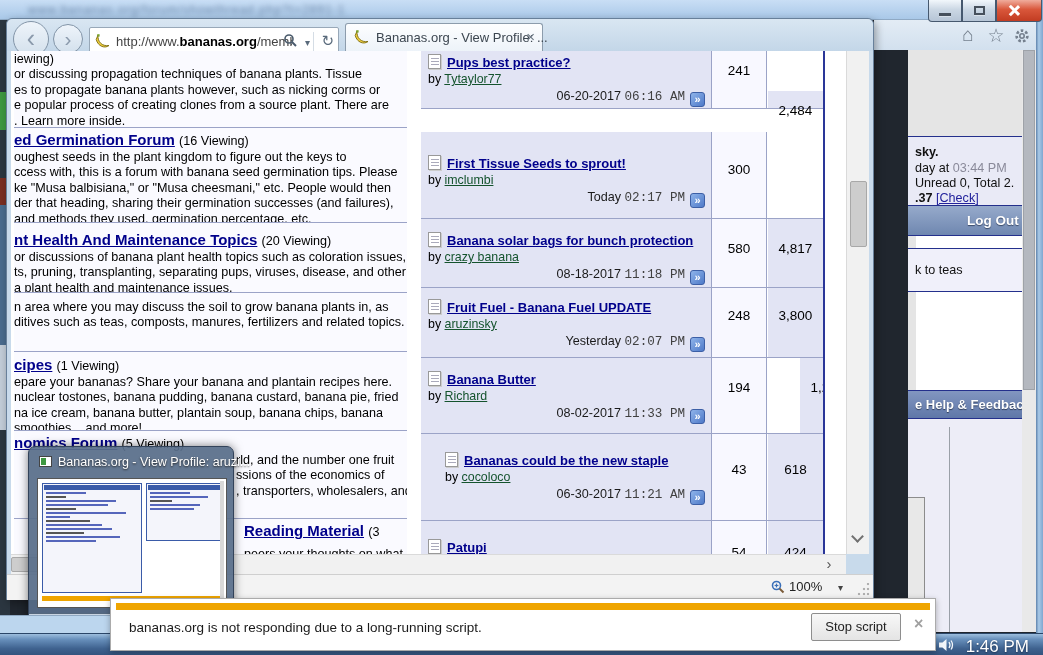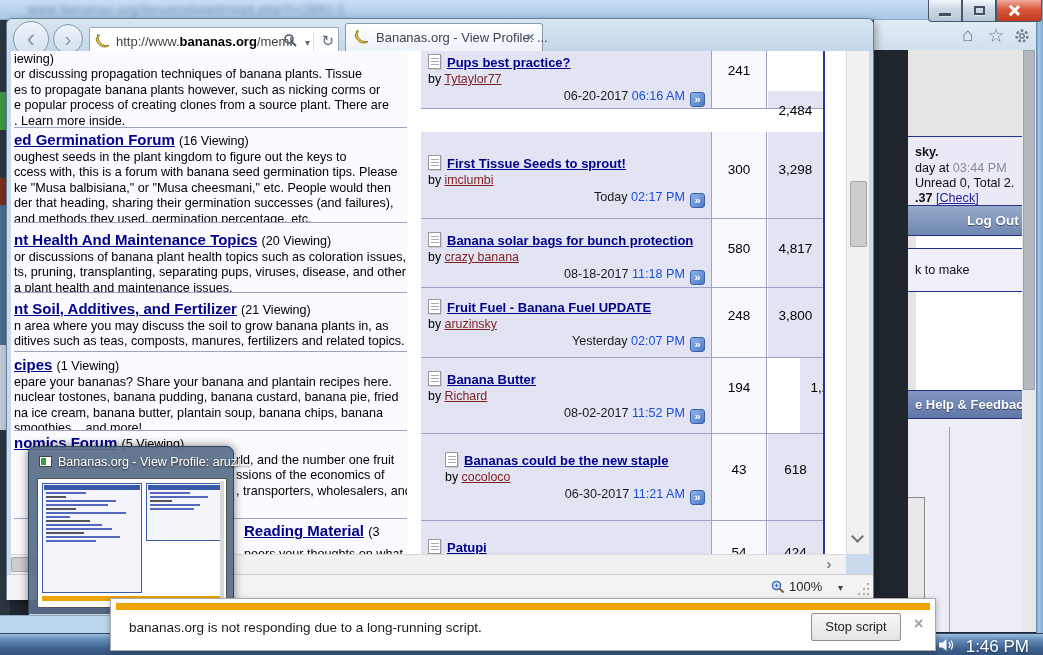--- a/index.html
+++ b/index.html
@@ -91,23 +91,23 @@
   
   .threadtable { position:absolute; left:410px; top:0; width:404px; height:503px; border-right:2px solid #2A3698; overflow:hidden; }
   .trow { position:absolute; left:0; width:402px; border-bottom:1px solid #9BA3C7; }
   .tc-thread { position:absolute; left:0; top:0; bottom:0; width:290px; background:#E2E4F4; padding-left:7px; padding-right:4px; }
   .tc-replies { position:absolute; left:290px; top:0; bottom:0; width:56px; background:#F8F8FF;
     border-left:1px solid #9BA3C7; border-right:1px solid #9BA3C7; text-align:center; font-size:13.5px; color:#000; }
   .tc-views { position:absolute; left:347px; top:0; bottom:0; width:55px; background:#E2E4F4; text-align:center; font-size:13.5px; color:#000; }
   .t-titleline { white-space:nowrap; }
   .t-title { color:#00008B; font-weight:bold; font-size:13px; text-decoration:underline; }
   .t-by { font-size:12.4px; color:#000; margin-top:1px; }
-  .t-by a { color:#7f1d1d; text-decoration:underline; }
+  .t-by a { color:#14532d; text-decoration:underline; }
   .t-date { text-align:right; font-size:12.6px; color:#1A1A1A; margin-top:3px; padding-right:2px; white-space:nowrap; }
-  .t-date .tm { color:#1d4ed8; }
+  .t-date .tm { color:#404040;font-family:Liberation Mono, monospace; }
   .page-icon { display:inline-block; width:13px; height:15px; background:#fff; border:1px solid #999;
     vertical-align:-2px; margin-right:6px; position:relative; box-shadow:1px 1px 0 #CCC; }
   .page-icon:before { content:""; position:absolute; left:2px; top:3px; width:8px; height:9px;
     background:repeating-linear-gradient(#AAB 0 1px,#fff 1px 3px); }
   .lastpost-icon { display:inline-block; width:15px; height:15px; margin-left:5px; vertical-align:-3px;
     background:linear-gradient(135deg,#8FB4EA,#4E79C8); border:1px solid #3C5FA6; border-radius:3px;
     color:#fff; font-size:11px; line-height:13px; text-align:center; font-weight:bold; }
 
   
   .vscroll { position:absolute; left:839px; top:32px; width:23px; height:503px; background:#F1F1F1; border-left:1px solid #DADADA; }
@@ -207,21 +207,21 @@
     <div class="welcome-box">
       <div class="wb-line" style="top:8px;font-weight:bold;">sky.</div>
       <div class="wb-line" style="top:24px;"><span>day at </span><span style="color:#8A8A9A;">03:44 PM</span></div>
       <div class="wb-line" style="top:39px;">Unread 0, Total 2.</div>
       <div class="wb-line" style="top:54px;"><b>.37 </b><a style="color:#22229C;text-decoration:underline;">[Check]</a></div>
     </div>
     <div class="logout-bar">
       <div class="logout-label">Log Out</div>
     </div>
     <div class="note-box">
-      <div class="wb-line" style="top:14px;">k to make</div>
+      <div class="wb-line" style="top:14px;">k to teas</div>
     </div>
     <div class="help-header">
       <span>e Help &amp; Feedback</span>
     </div>
     <div class="help-body">
       <div class="hb-line"></div>
       <div class="hb-boxA"></div>
 
     </div>
   </div>
@@ -282,21 +282,20 @@
           <div class="f-desc">der that heading, sharing their germination successes (and failures),</div>
           <div class="f-desc">and methods they used, germination percentage, etc.</div>
         </div>
         <div class="fsec" style="top:172px;height:70px;padding-top:8px;">
           <div class="f-title"><a>nt Health And Maintenance Topics</a> <span class="f-view">(20 Viewing)</span></div>
           <div class="f-desc">or discussions of banana plant health topics such as coloration issues,</div>
           <div class="f-desc">ts, pruning, transplanting, separating pups, viruses, disease, and other</div>
           <div class="f-desc">a plant health and maintenance issues.</div>
         </div>
         <div class="fsec" style="top:242px;height:59px;padding-top:7px;">
-          <div class="f-title"><a>nt Soil, Additives, and Fertilizer</a> <span class="f-view">(21 Viewing)</span></div>
           <div class="f-desc">n area where you may discuss the soil to grow banana plants in, as</div>
           <div class="f-desc">ditives such as teas, composts, manures, fertilizers and related topics.</div>
         </div>
         <div class="fsec" style="top:301px;height:79px;padding-top:4px;">
           <div class="f-title"><a>cipes</a> <span class="f-view">(1 Viewing)</span></div>
           <div class="f-desc">epare your bananas? Share your banana and plantain recipes here.</div>
           <div class="f-desc">nuclear tostones, banana pudding, banana custard, banana pie, fried</div>
           <div class="f-desc">na ice cream, banana butter, plantain soup, banana chips, banana</div>
           <div class="f-desc">smoothies... and more!</div>
         </div>
@@ -324,21 +323,20 @@
           <div class="tc-views" style="padding-top:12px;margin-top:40px;">2,484</div>
         </div>
 
         <div class="trow" style="top:81px;height:87px;">
           <div class="tc-thread" style="padding-top:22px;">
             <div class="t-titleline"><span class="page-icon"></span><a class="t-title">First Tissue Seeds to sprout!</a></div>
             <div class="t-by"><span>by</span> <a>imclumbi</a></div>
             <div class="t-date"><span class="d">Today</span> <span class="tm">02:17 PM</span><span class="lastpost-icon">»</span></div>
           </div>
           <div class="tc-replies" style="padding-top:30px;text-align:center;">300</div>
-          <div class="tc-views" style="padding-top:30px;">3,298</div>
         </div>
 
         <div class="trow" style="top:168px;height:69px;">
           <div class="tc-thread" style="padding-top:12px;">
             <div class="t-titleline"><span class="page-icon"></span><a class="t-title">Banana solar bags for bunch protection</a></div>
             <div class="t-by"><span>by</span> <a>crazy banana</a></div>
             <div class="t-date"><span class="d">08-18-2017</span> <span class="tm">11:18 PM</span><span class="lastpost-icon">»</span></div>
           </div>
           <div class="tc-replies" style="padding-top:22px;">580</div>
           <div class="tc-views" style="padding-top:22px;">4,817</div>
@@ -351,21 +349,21 @@
             <div class="t-date"><span class="d">Yesterday</span> <span class="tm">02:07 PM</span><span class="lastpost-icon">»</span></div>
           </div>
           <div class="tc-replies" style="padding-top:20px;">248</div>
           <div class="tc-views" style="padding-top:20px;">3,800</div>
         </div>
 
         <div class="trow" style="top:307px;height:76px;">
           <div class="tc-thread" style="padding-top:12px;">
             <div class="t-titleline"><span class="page-icon"></span><a class="t-title">Banana Butter</a></div>
             <div class="t-by"><span>by</span> <a>Richard</a></div>
-            <div class="t-date"><span class="d">08-02-2017</span> <span class="tm">11:52 PM</span><span class="lastpost-icon">»</span></div>
+            <div class="t-date"><span class="d">08-02-2017</span> <span class="tm">11:33 PM</span><span class="lastpost-icon">»</span></div>
           </div>
           <div class="tc-replies" style="padding-top:22px;">194</div>
           <div class="tc-views" style="padding-top:22px;margin-left:32px;">1,201</div>
         </div>
 
         <div class="trow" style="top:383px;height:87px;">
           <div class="tc-thread" style="padding-top:17px;padding-left:24px;">
             <div class="t-titleline"><span class="page-icon"></span><a class="t-title">Bananas could be the new staple</a></div>
             <div class="t-by"><span>by</span> <a>cocoloco</a></div>
             <div class="t-date"><span class="d">06-30-2017</span> <span class="tm">11:21 AM</span><span class="lastpost-icon">»</span></div>

